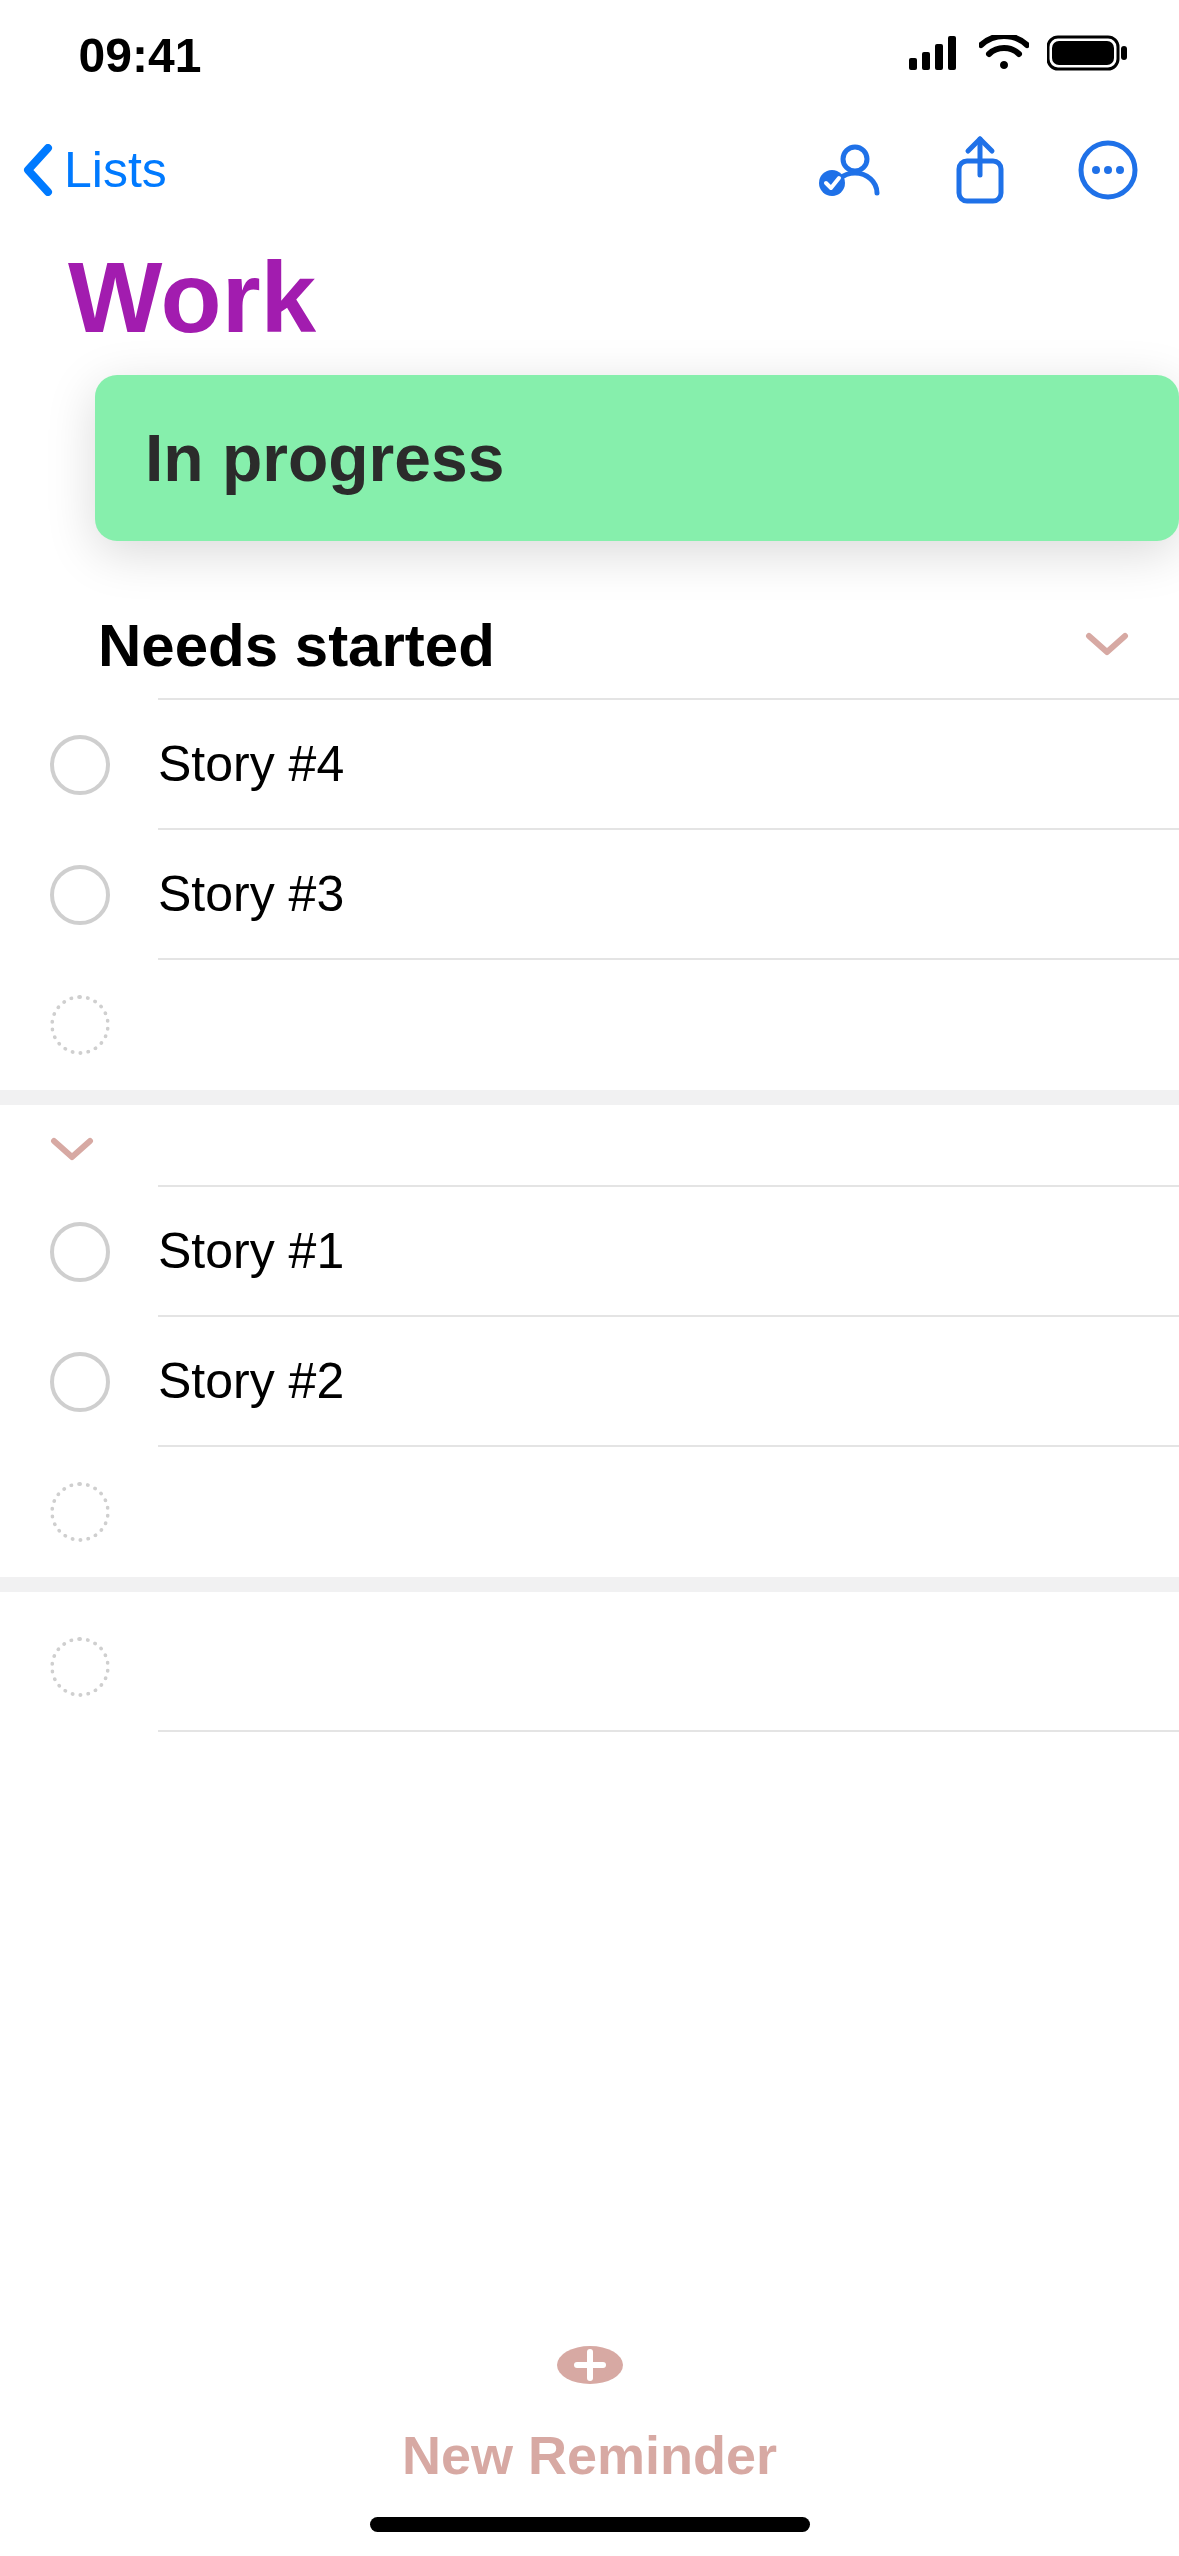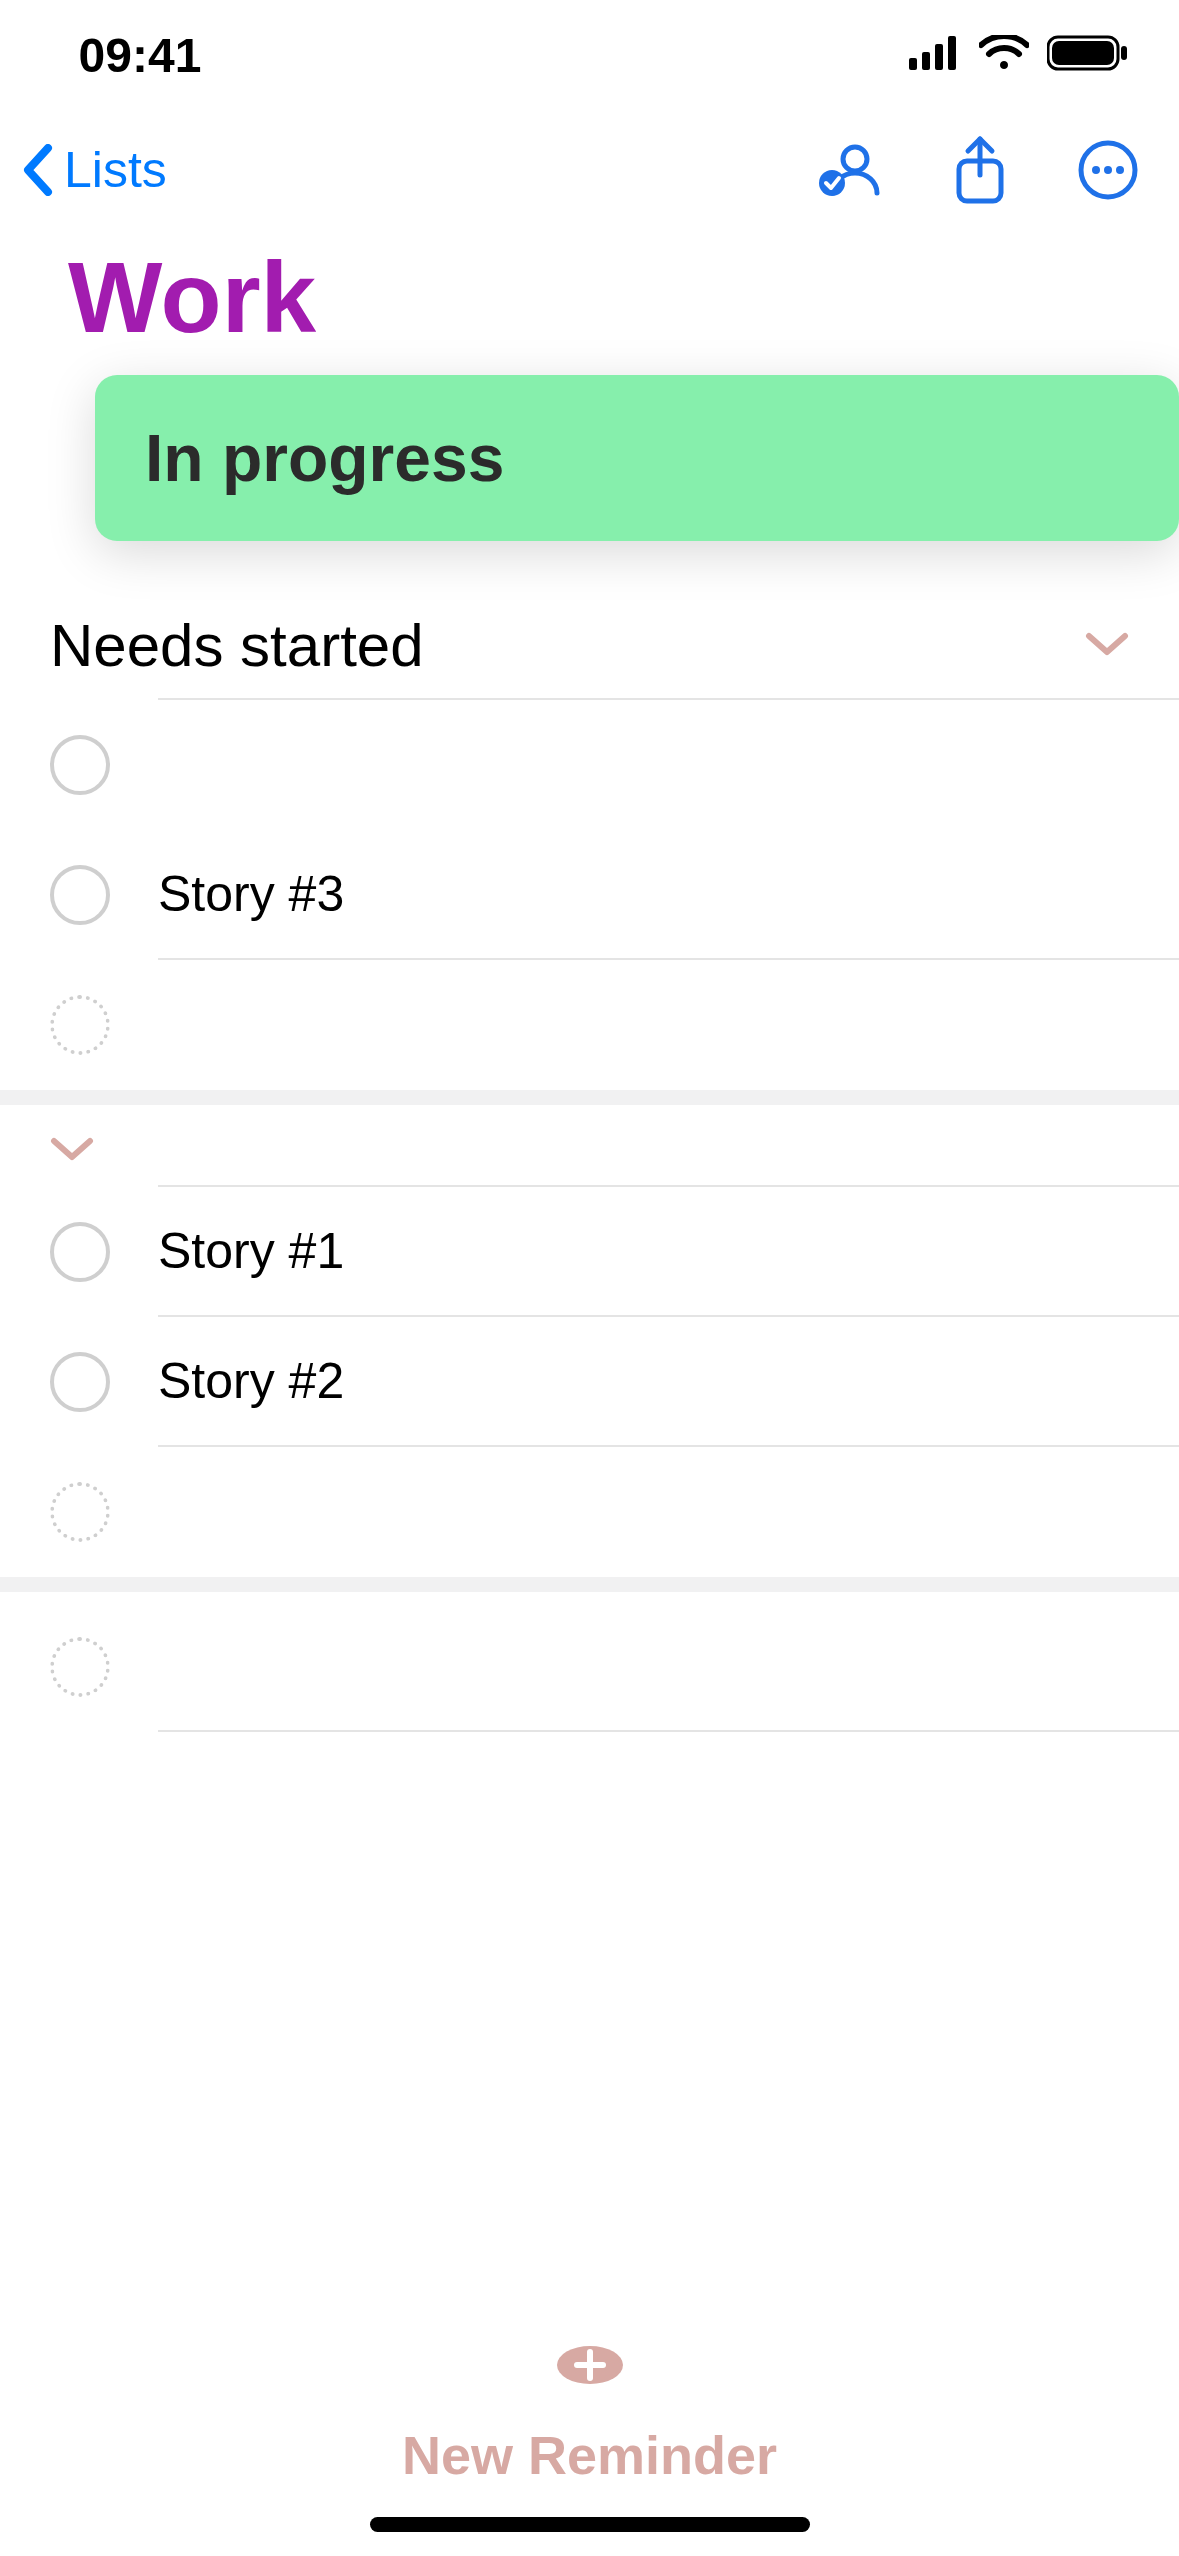--- a/index.html
+++ b/index.html
@@ -79,21 +79,22 @@
     padding-top: 30px;
   }
   .section-header {
     display: flex;
     align-items: center;
     justify-content: space-between;
     padding: 0 50px 18px 50px;
   }
   .section-title {
     font-size: 60px;
-    font-weight: 400;
+    font-weight: 700;
+    margin-left: 48px;
   }
   .chevron-down { color: #d7a9a3; }
 
   
   .row {
     display: flex;
     align-items: center;
     min-height: 130px;
     padding-left: 50px;
   }
@@ -242,20 +243,21 @@
     <div class="section-title">Needs started</div>
     <span class="chevron-down">
       <svg width="44" height="28" viewBox="0 0 44 28">
           <polyline points="4,6 22,22 40,6" fill="none" stroke="#d7a9a3" stroke-width="6" stroke-linecap="round" stroke-linejoin="round"></polyline>
         </svg>
     </span>
   </div>
   <div style="border-top:2px solid #e4e4e4; margin-left:158px;"></div>
   <div class="row">
     <div class="circle"></div>
+    <div class="row-content">Story #4</div>
   </div>
   <div class="row">
     <div class="circle"></div>
     <div class="row-content">Story #3</div>
   </div>
   <div class="row">
     <div class="circle dotted"></div>
     <div class="row-content" style="border-bottom:none;"></div>
   </div>
 </div>

